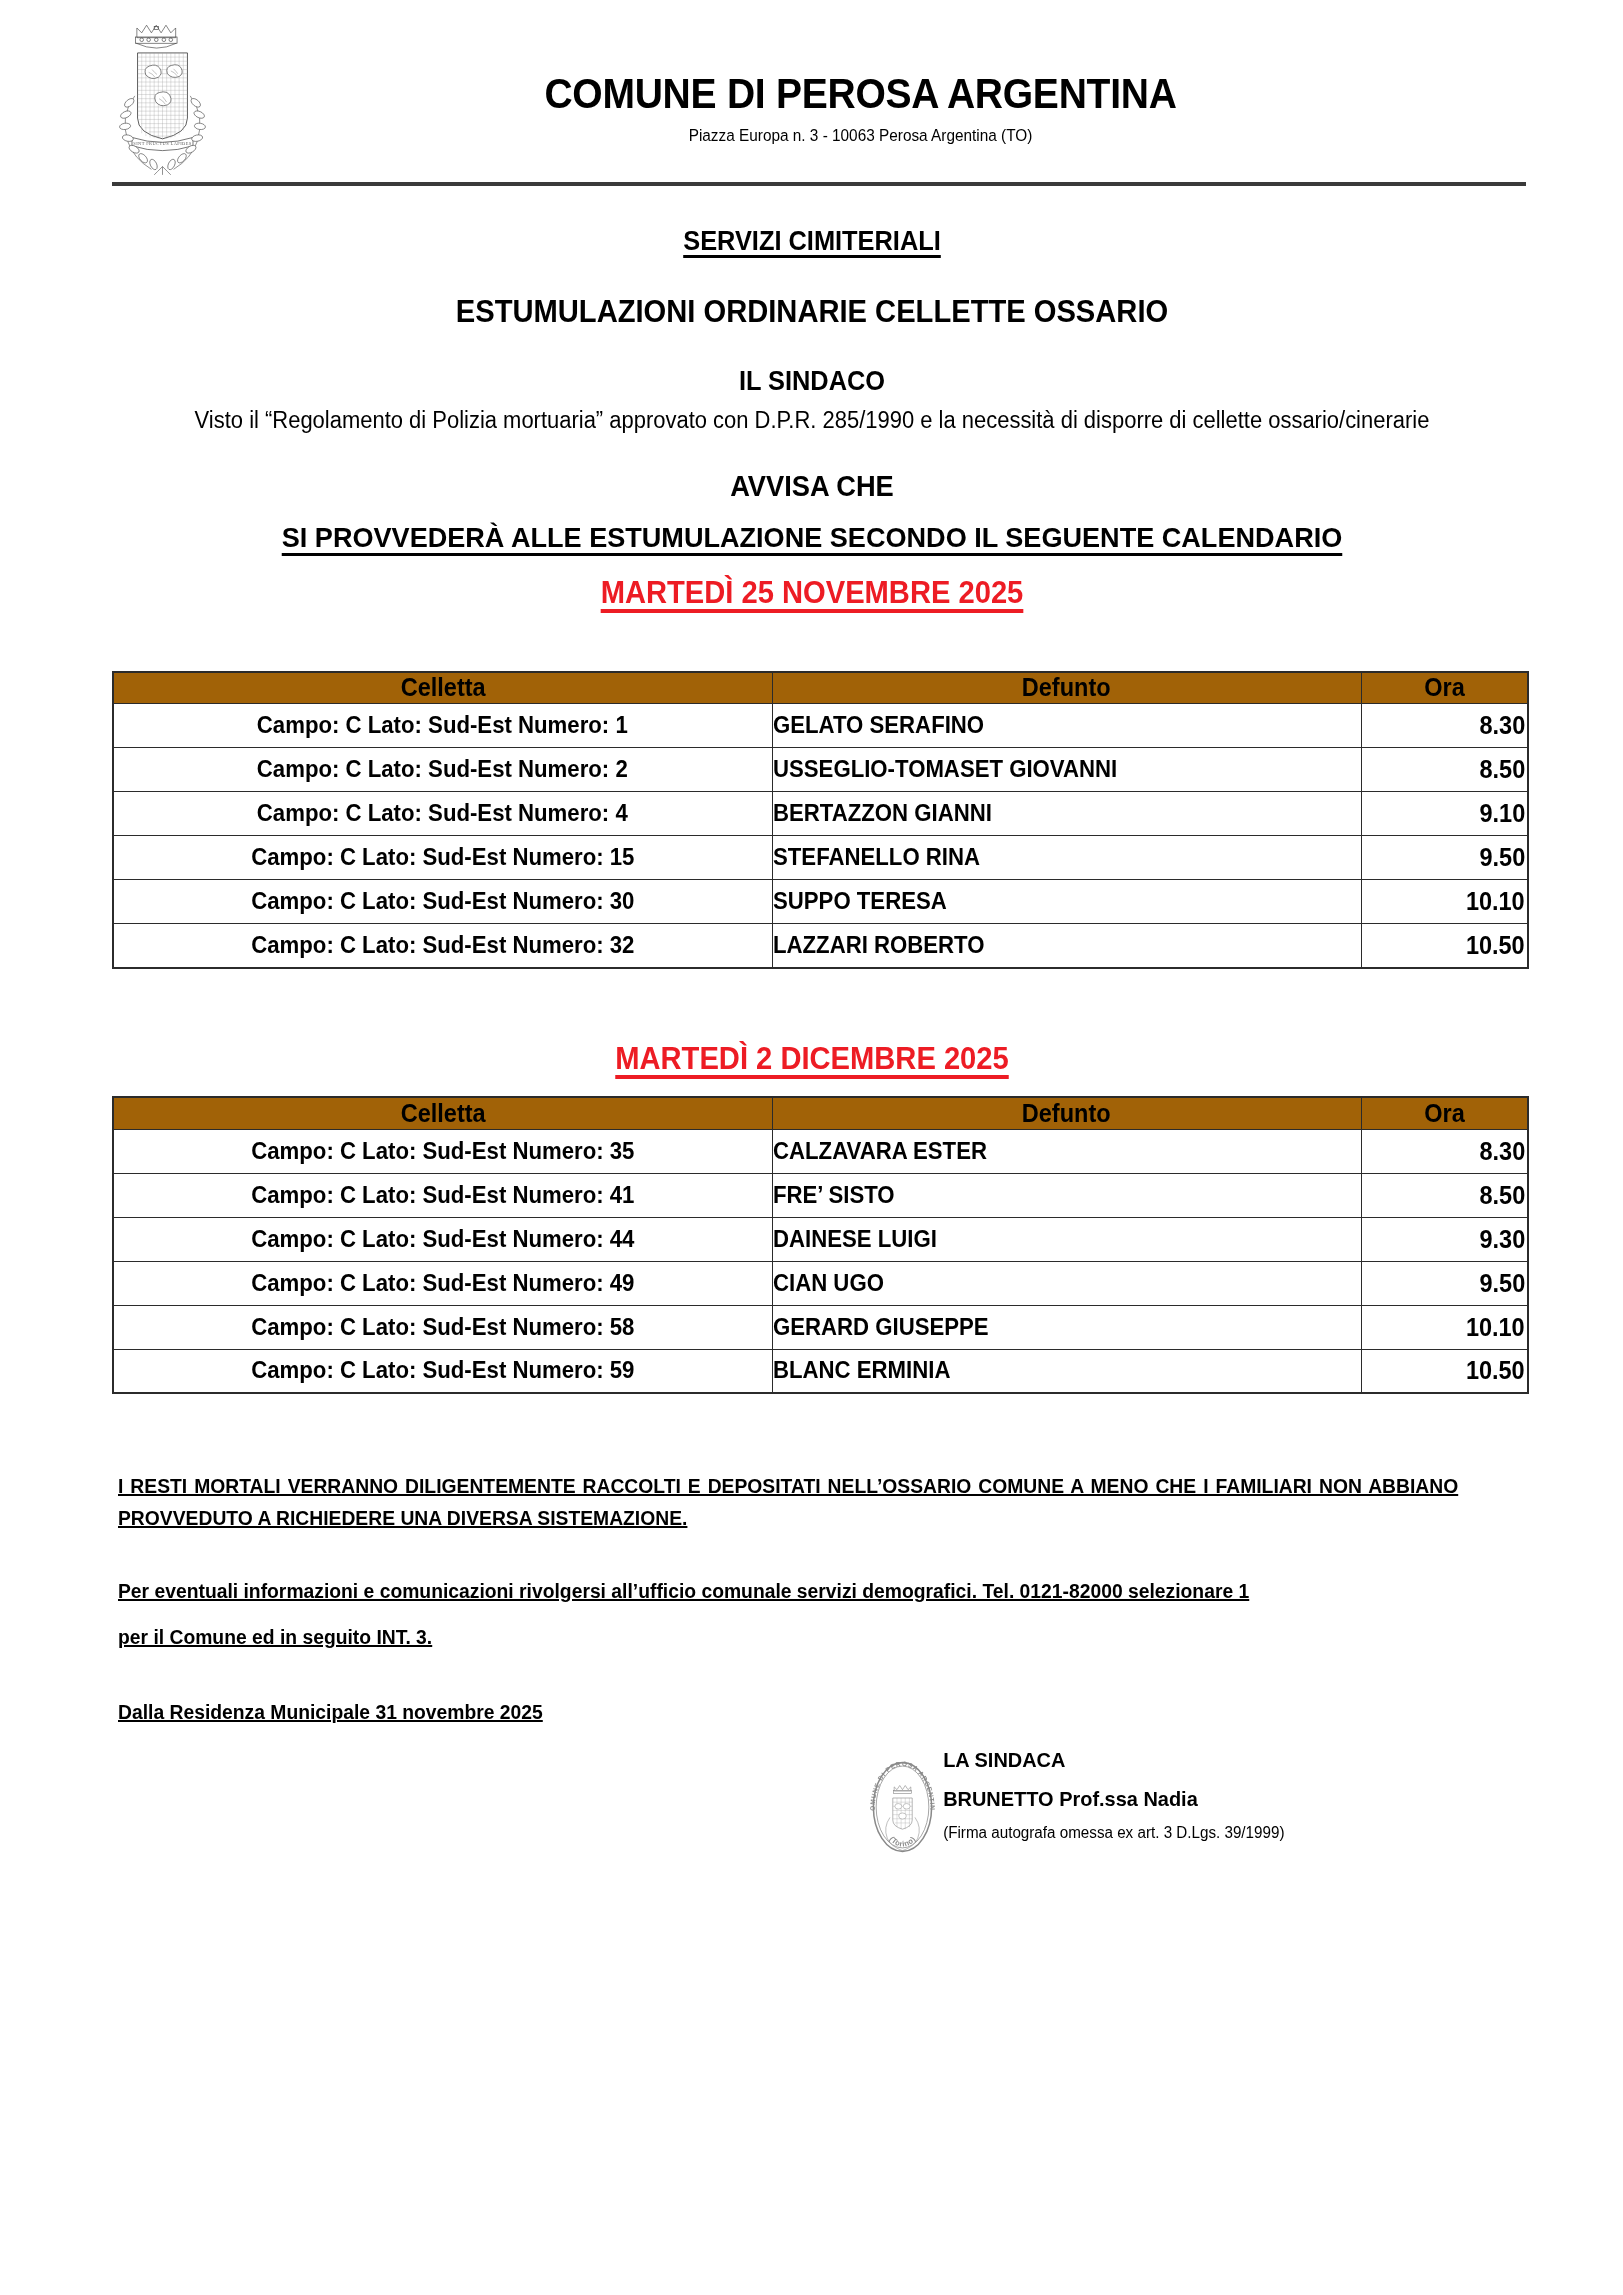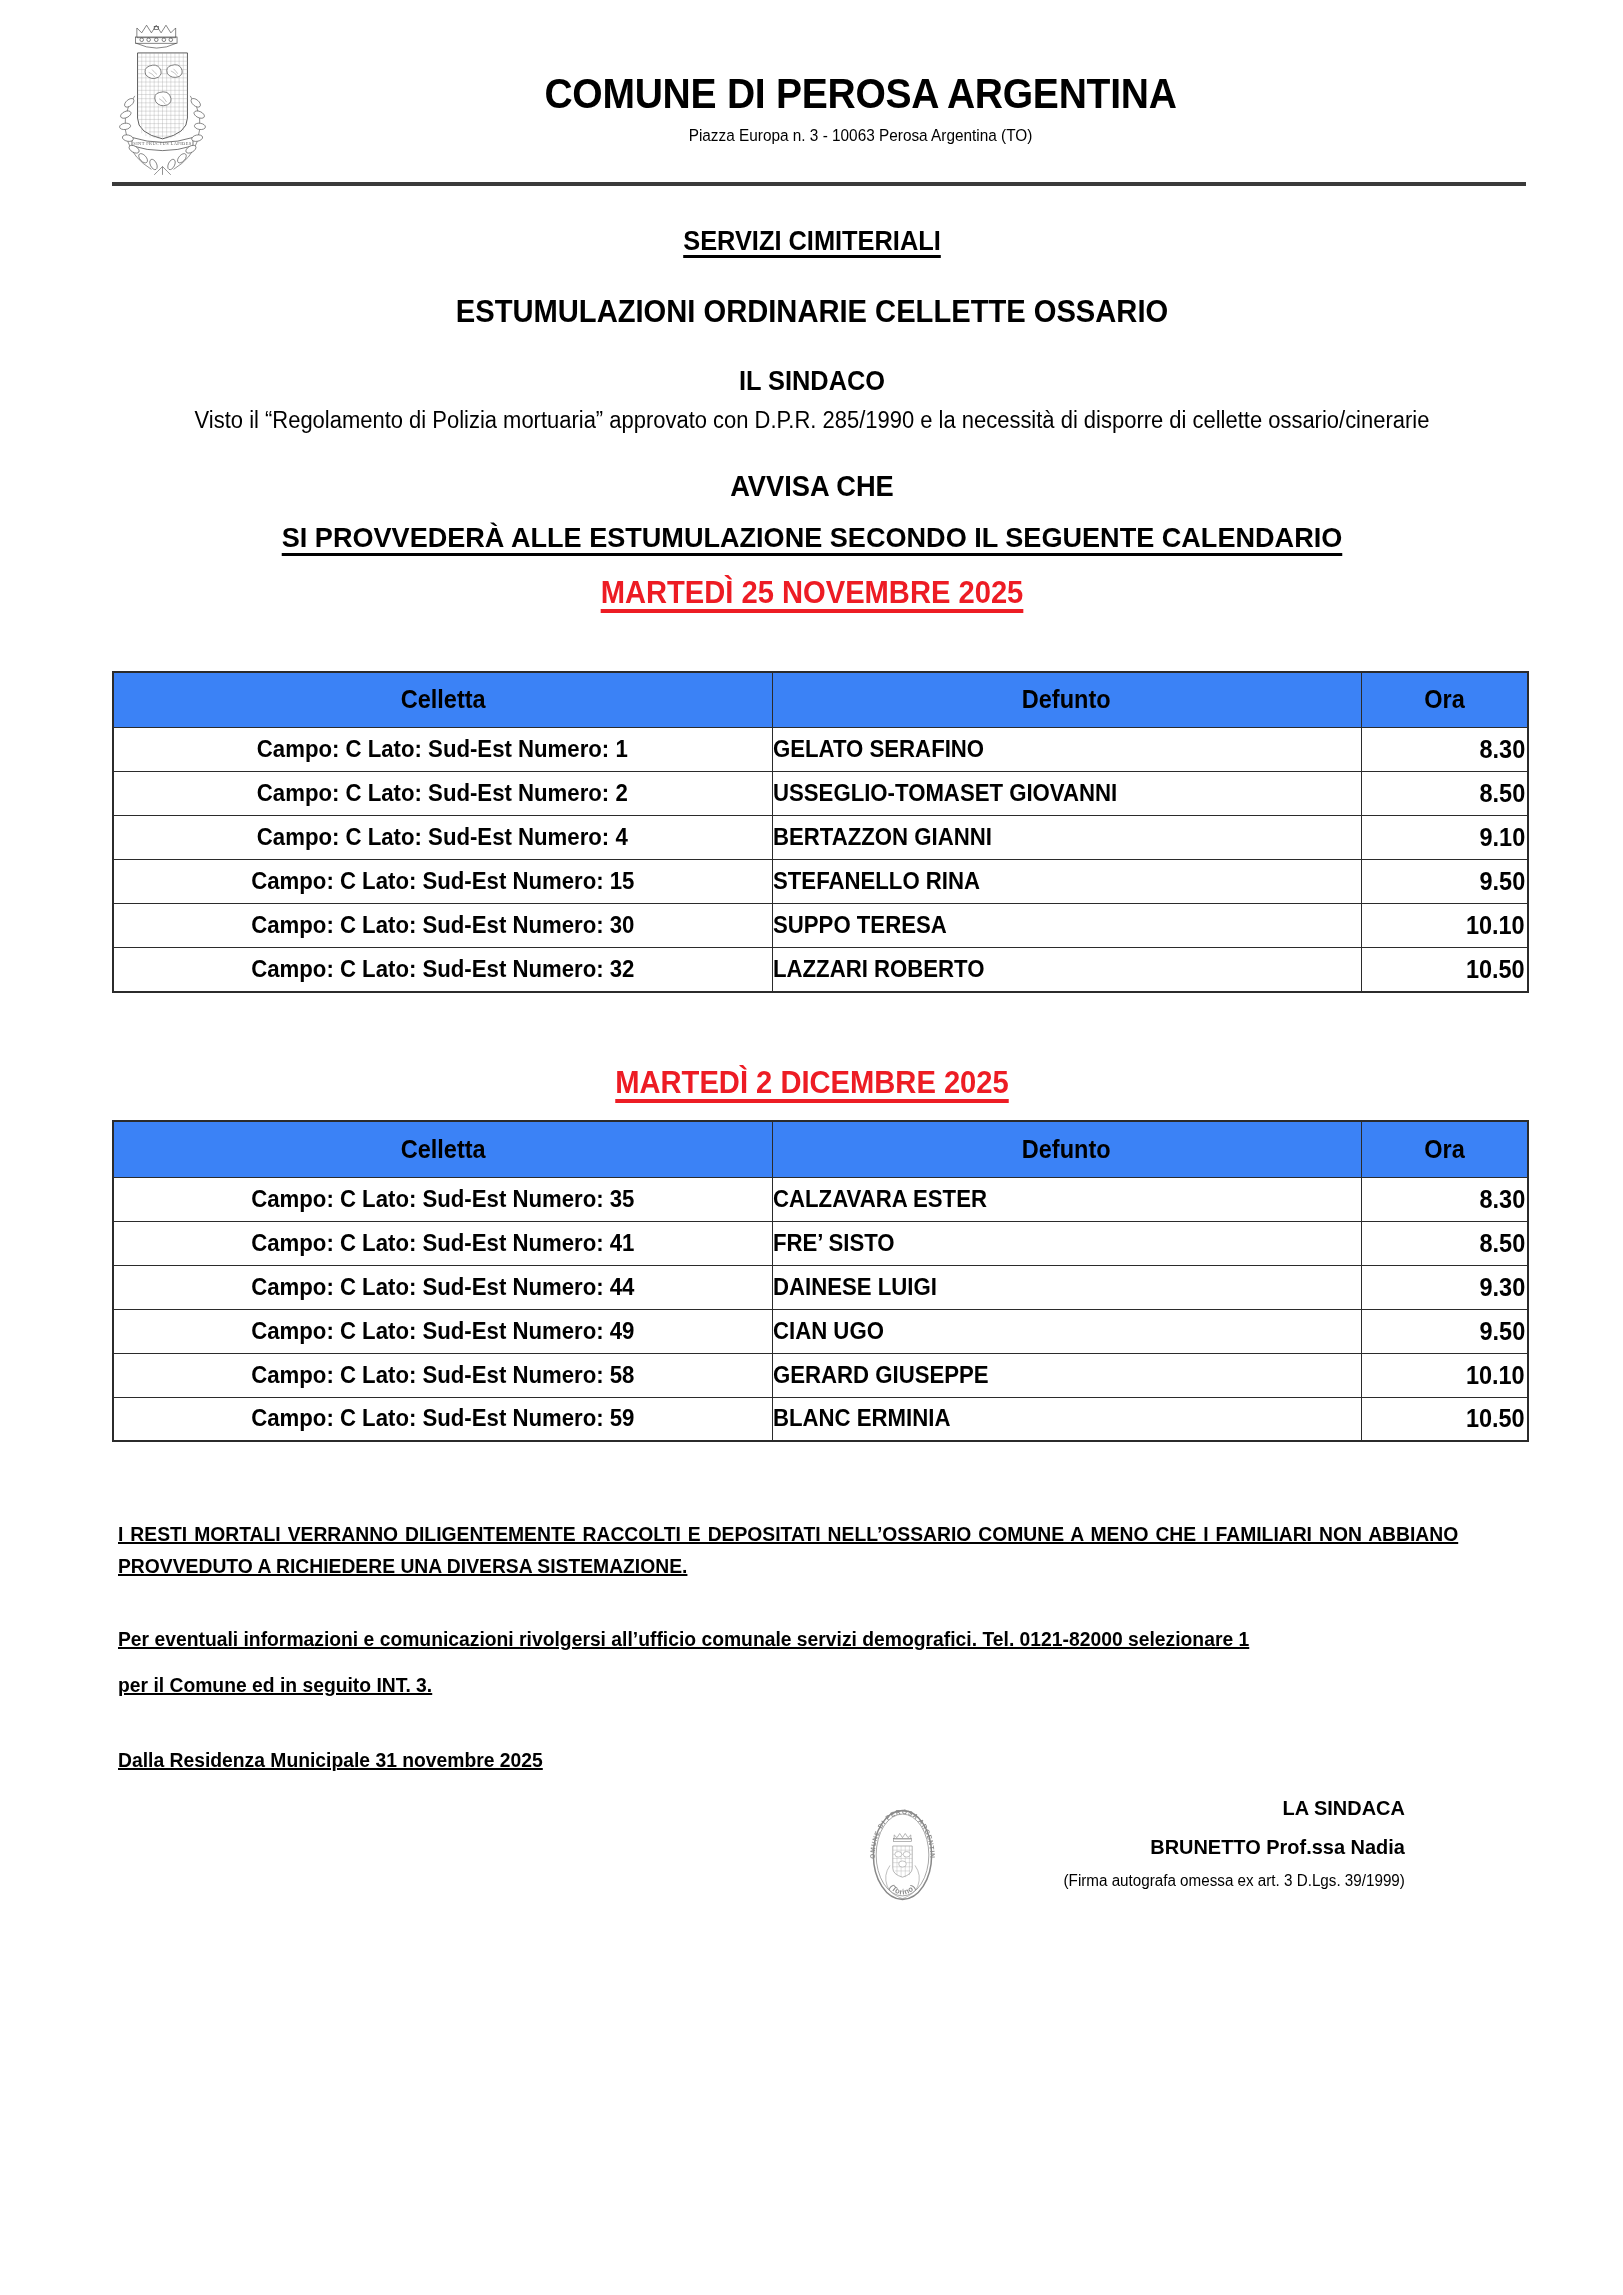--- a/index.html
+++ b/index.html
@@ -161,24 +161,24 @@
 
   table.sched th,
   table.sched td {
     border: 1.4px solid #2b2b2b;
     padding: 0;
     height: 44px;
     vertical-align: middle;
     font-weight: bold;
   }
   table.sched thead th {
-    background: #3b82f6;
+    background: #a16207;
     font-size: 25px;
     text-align: center;
-    height: 56px;
+    height: 32px;
   }
   table.sched thead th .sx { display: inline-block; transform: scaleX(0.94); }
 
   td.cell-celletta {
     text-align: center;
     font-size: 23.6px;
   }
   td.cell-celletta .sx { display: inline-block; transform: scaleX(0.94); }
 
   td.cell-defunto {
@@ -240,21 +240,21 @@
     height: 104px;
     opacity: 0.72;
   }
   .stamp svg { display: block; width: 100%; height: 100%; }
 
   .sig-text {
     position: absolute;
     left: 819px;
     top: 4.2px;
     width: 486px;
-    text-align: right;
+    text-align: left;
   }
   .sig-role {
     font-size: 21px;
     font-weight: bold;
     transform: scaleX(0.95);
   }
   .sig-name {
     margin-top: 15.3px;
     font-size: 21px;
     font-weight: bold;

